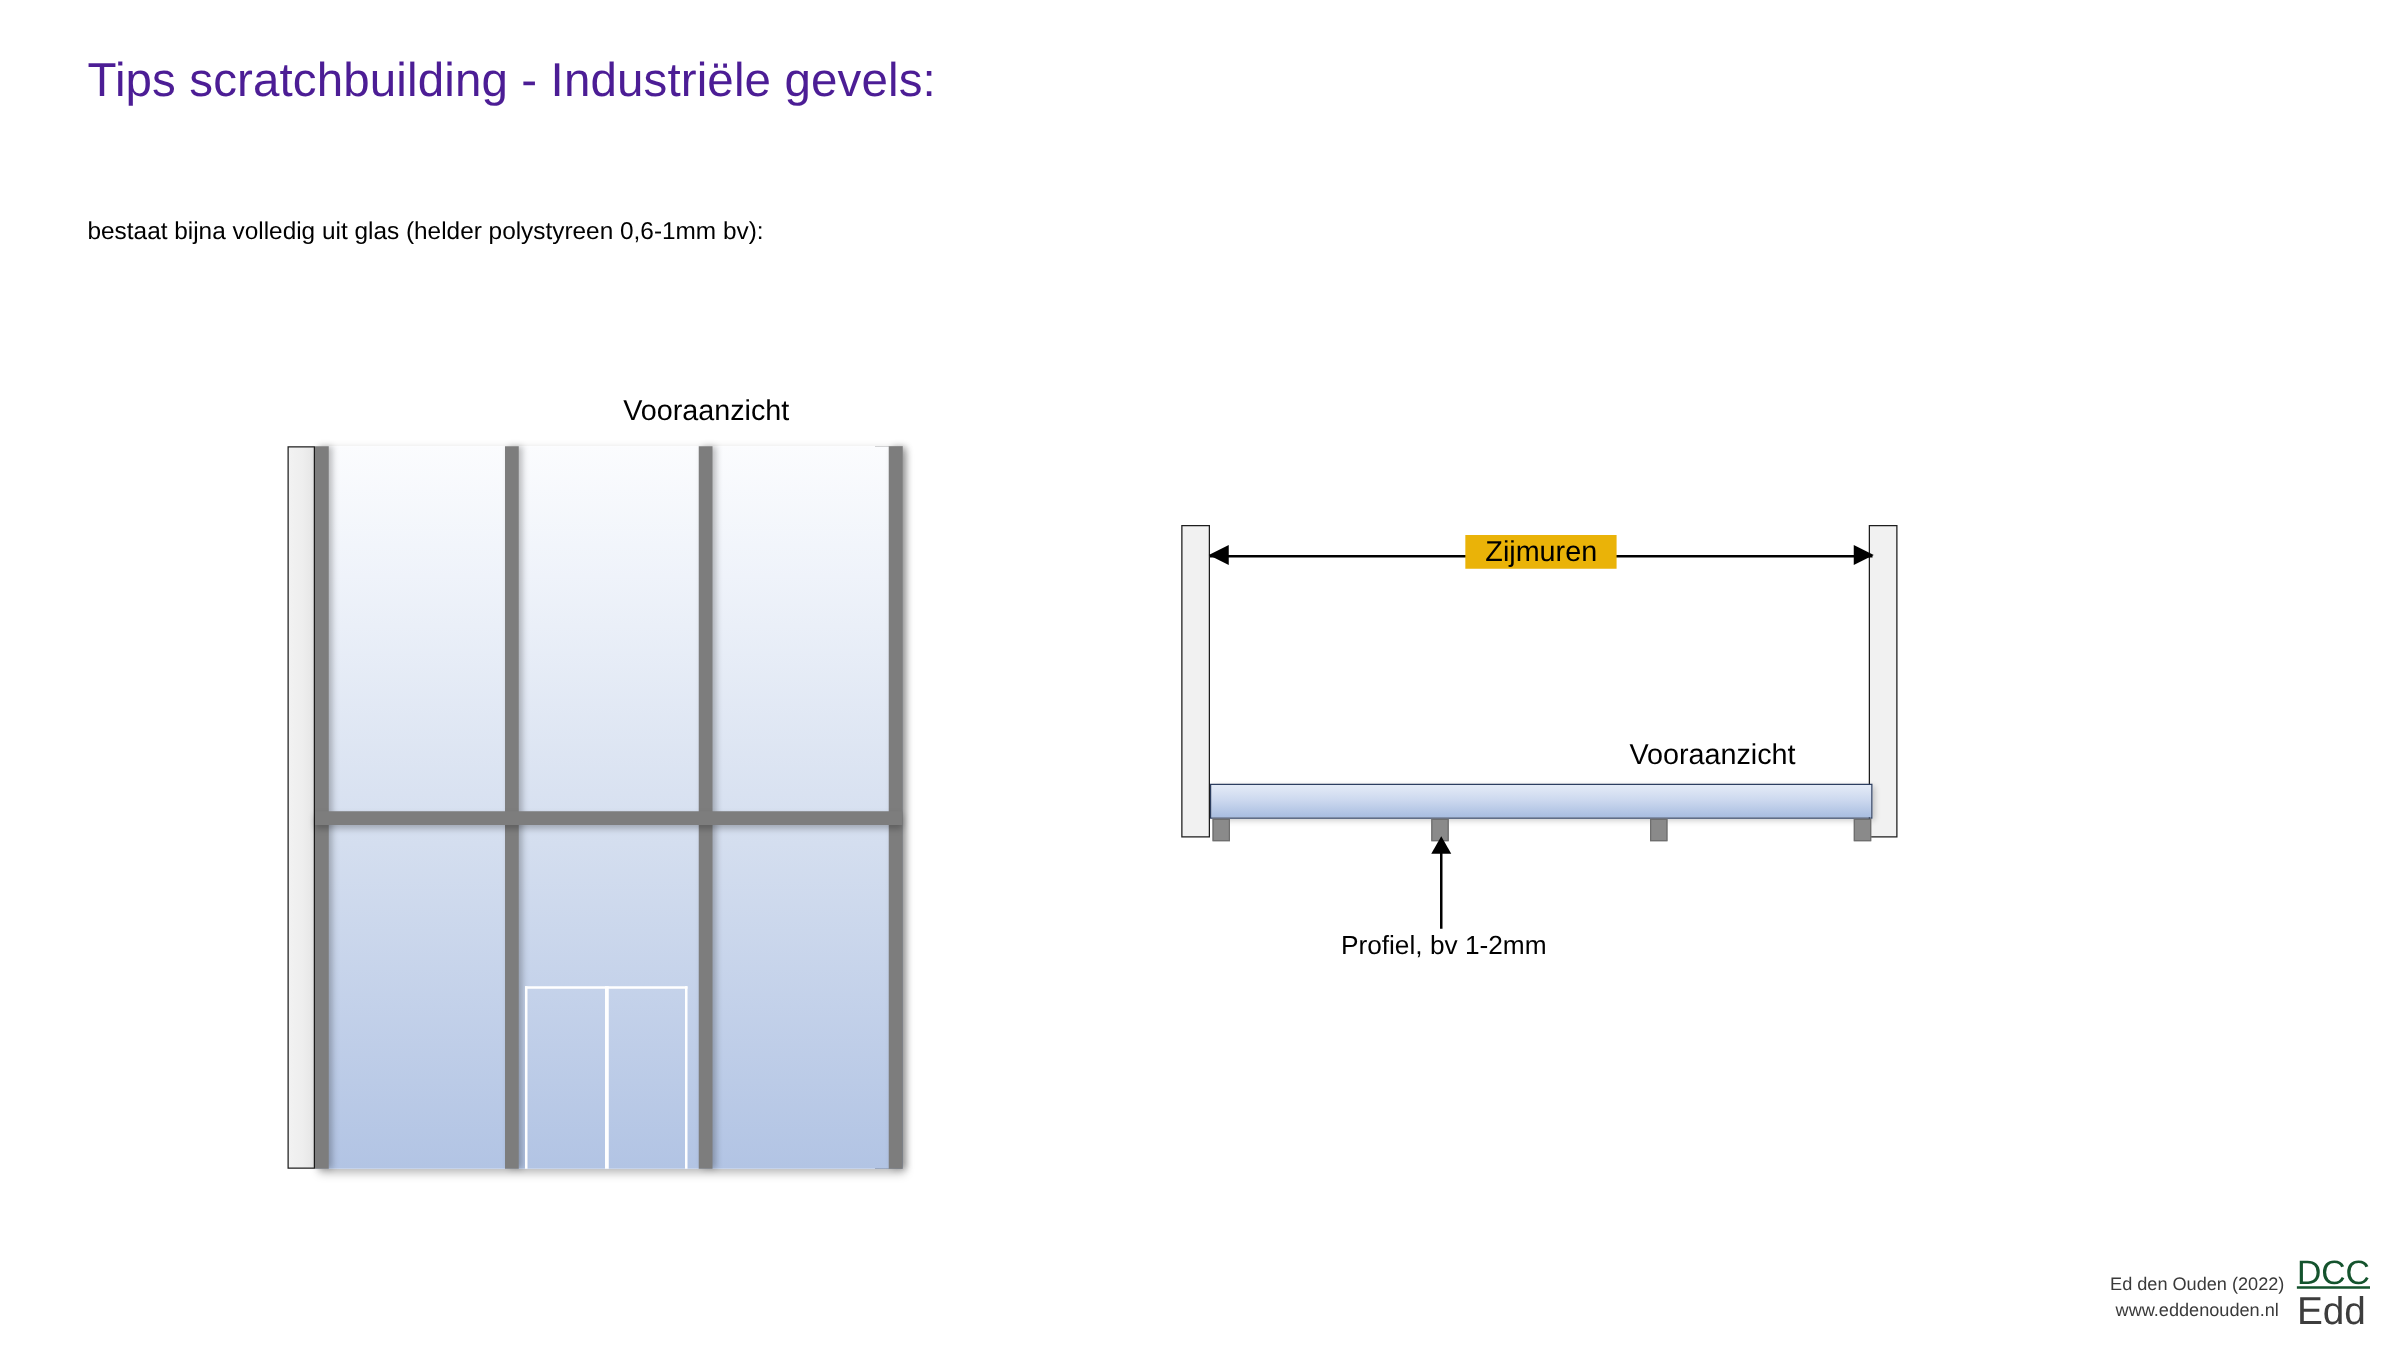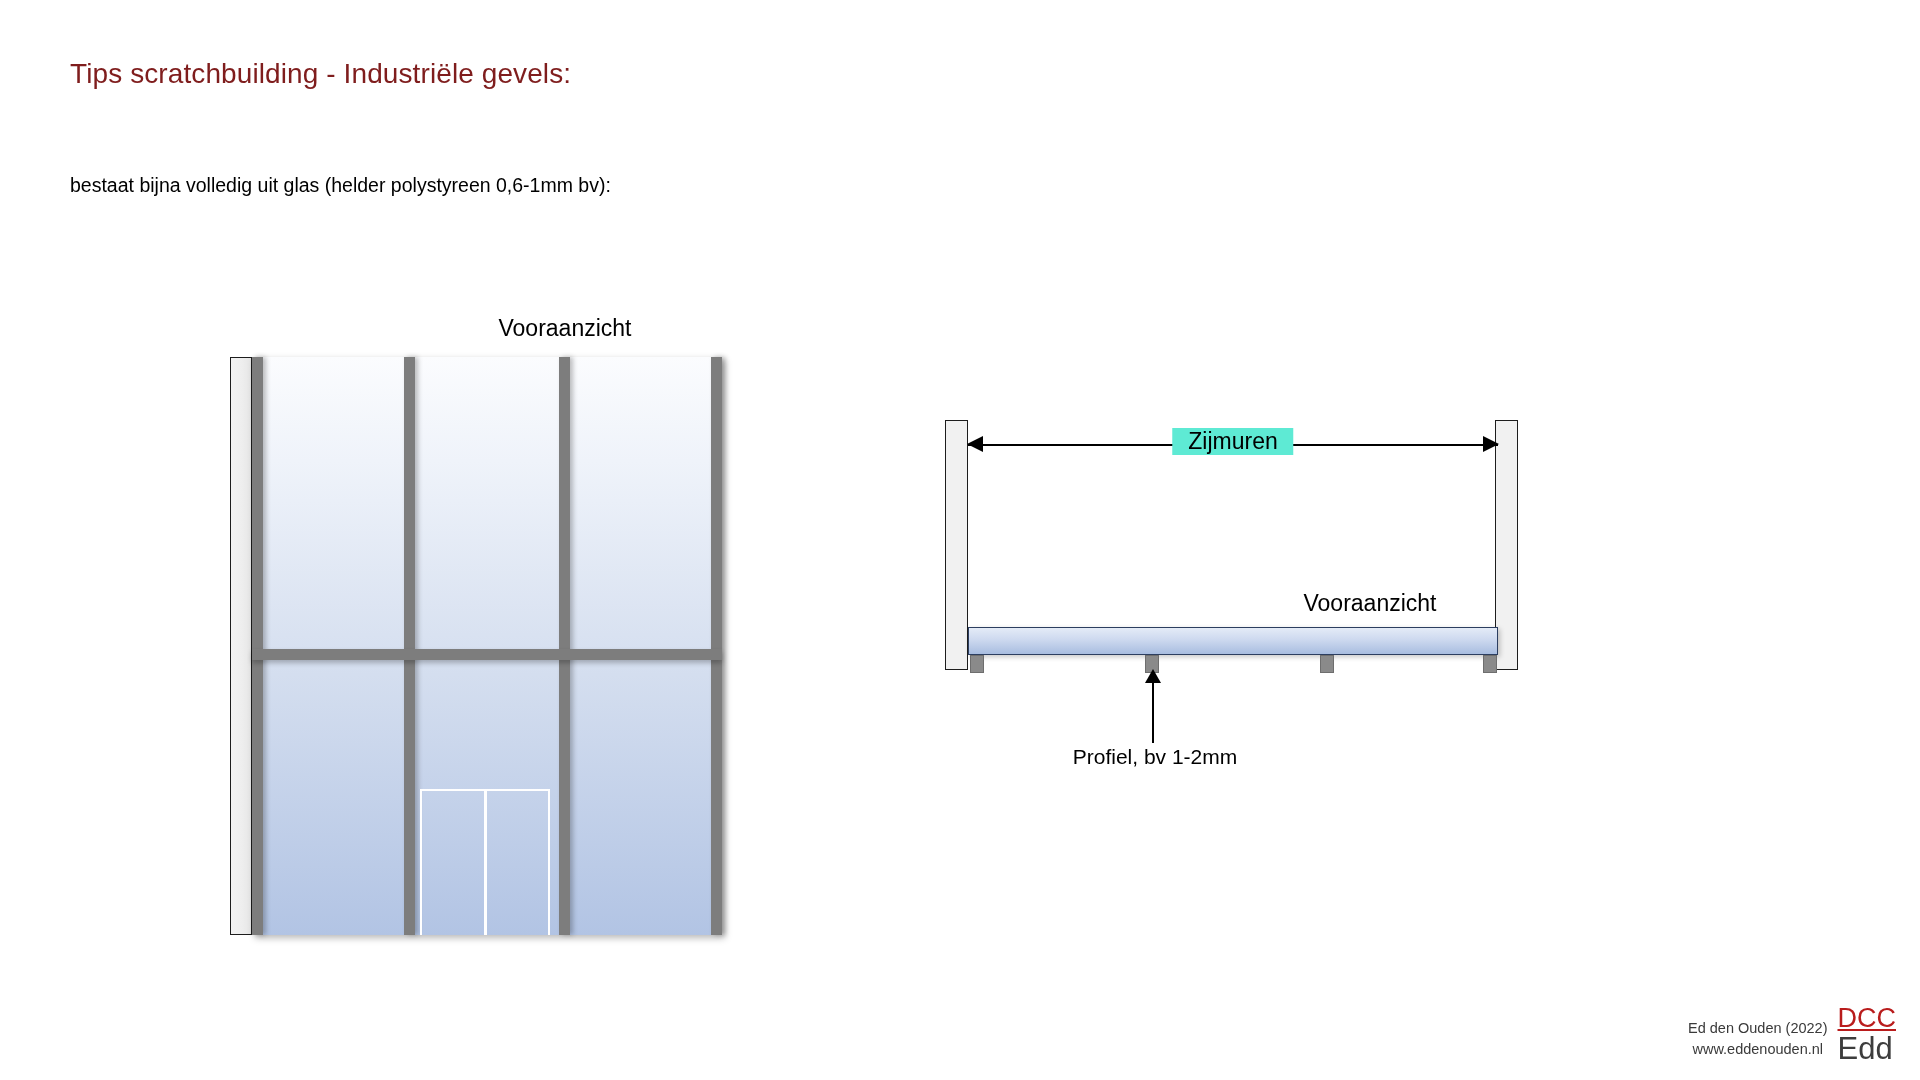--- a/index.html
+++ b/index.html
@@ -8,22 +8,22 @@
     background:#ffffff;
     font-family:"Liberation Sans", sans-serif;
     color:#1a1a1a;
     position:relative;
     overflow:hidden;
   }
   .slide{position:absolute;inset:0;}
 
   
   #page-title{
-    position:absolute;left:70px;top:58px;
-    font-size:28px;font-weight:400;color:#7f1d1d;
+    position:absolute;left:70px;top:44px;
+    font-size:38px;font-weight:400;color:#4c1d95;
     letter-spacing:0.1px;white-space:nowrap;
   }
   #intro-paragraph{
     position:absolute;left:70px;top:170px;width:1760px;
     font-size:19.5px;line-height:30px;color:#000000;
   }
   #intro-paragraph .line{display:block;white-space:nowrap;}
 
   
   #front-view{position:absolute;left:230px;top:315px;width:520px;height:610px;}
@@ -96,40 +96,40 @@
 
   
   .dim-wrap{position:absolute;left:38px;top:18px;width:530px;height:24px;}
   .dim-line{position:absolute;left:0;top:11px;width:100%;height:1.6px;background:#000;}
   .dim-arrow{position:absolute;top:3px;width:0;height:0;
     border-top:8px solid transparent;border-bottom:8px solid transparent;}
   .dim-arrow.l{left:-1px;border-right:16px solid #000;}
   .dim-arrow.r{right:-1px;border-left:16px solid #000;}
   .dim-label{
     position:absolute;left:50%;top:-5px;transform:translateX(-50%);
-    background:#5eead4;padding:0 16px;font-size:23px;color:#000;white-space:nowrap;
+    background:#eab308;padding:0 16px;font-size:23px;color:#000;white-space:nowrap;
   }
 
   
   .callout-line{position:absolute;left:222px;top:262px;width:1.6px;height:66px;background:#000;}
   .callout-arrow{
     position:absolute;left:215px;top:254px;width:0;height:0;
     border-left:8px solid transparent;border-right:8px solid transparent;
     border-bottom:14px solid #000;
   }
   .callout-text{
     position:absolute;left:60px;top:330px;width:330px;text-align:center;
     font-size:21px;color:#000;white-space:nowrap;
   }
 
   
   #footer{position:absolute;right:24px;bottom:16px;display:flex;align-items:flex-end;gap:10px;}
   .credit-block{text-align:center;font-size:14.5px;line-height:21px;color:#3a3a3a;padding-bottom:4px;}
   .logo-block{text-align:left;line-height:1;}
-  .logo-dcc{font-size:27px;color:#b91c1c;text-decoration:underline;display:block;}
+  .logo-dcc{font-size:27px;color:#14532d;text-decoration:underline;display:block;}
   .logo-edd{font-size:31px;color:#3d3d3d;display:block;margin-top:1px;}
 </style>
 </head>
 <body>
 
 <div class="slide">
 
   <div id="page-title">Tips scratchbuilding - Industriële gevels:</div>
 
   <div id="intro-paragraph">

